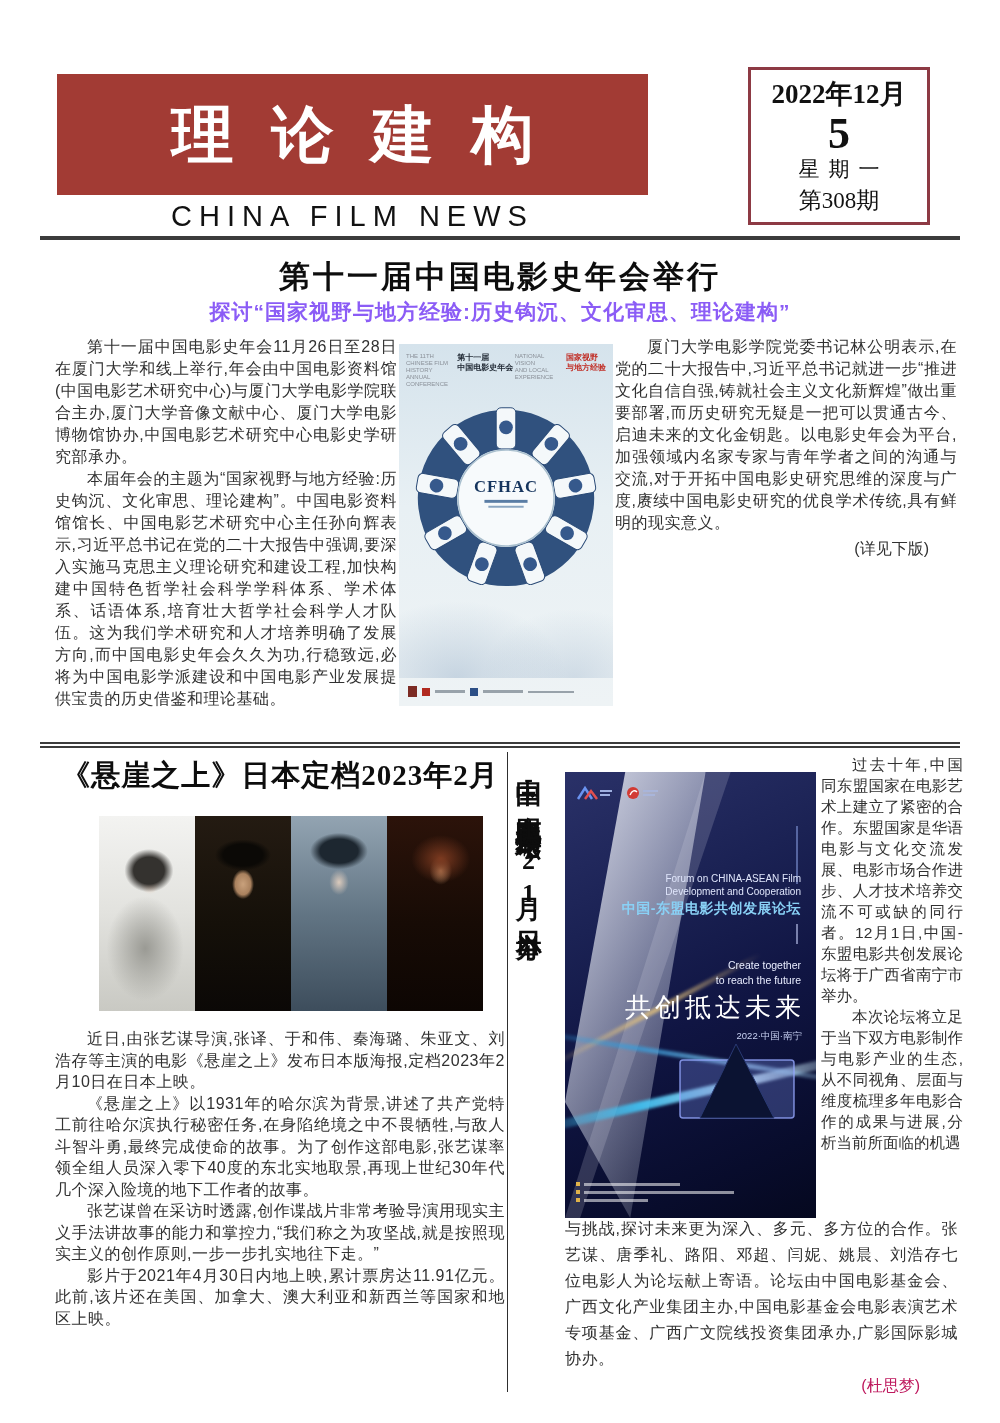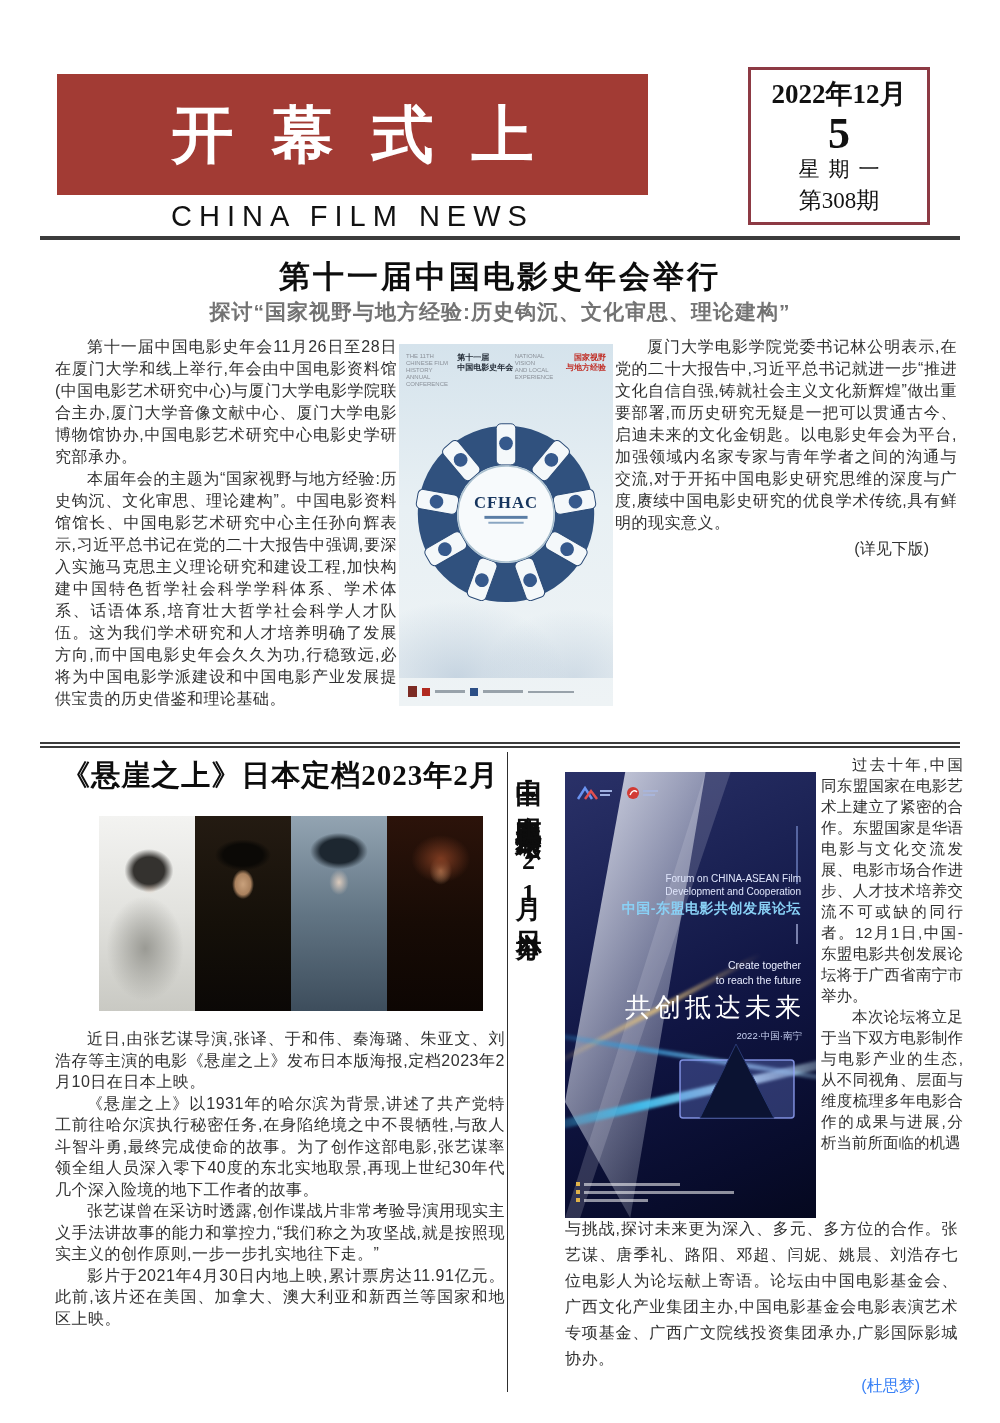--- a/index.html
+++ b/index.html
@@ -19,40 +19,40 @@
   .date-line{font-size:27px;font-weight:bold;}
   .date-day{font-size:44px;font-weight:bold;line-height:40px;}
   .date-weekday{font-size:21px;letter-spacing:9px;padding-left:9px;}
   .date-issue{font-size:23px;}
   .rule-top{position:absolute;left:40px;top:236px;width:920px;height:4px;background:#3c3c3c;}
 
   
   .a1-headline{position:absolute;left:0;top:256px;width:1000px;text-align:center;
           font-family:"Liberation Serif","DejaVu Serif",serif;font-weight:bold;font-size:31px;letter-spacing:3px;color:#0d0d0d;}
   .a1-subhead{position:absolute;left:0;top:298px;width:1000px;text-align:center;
-          font-weight:bold;font-size:21px;letter-spacing:1px;color:#737373;}
+          font-weight:bold;font-size:21px;letter-spacing:1px;color:#8b5cf6;}
   .col{position:absolute;top:336px;}
   .col-left{left:55px;width:342px;}
   .col-right{left:615px;width:342px;}
   p.body{margin:0;font-size:16px;line-height:22px;text-align:justify;text-indent:2em;
          letter-spacing:0.5px;color:#313131;}
   p.note{margin:4px 0 0;font-size:16px;line-height:22px;text-align:right;text-indent:0;
          padding-right:28px;color:#313131;}
 
   
   .poster1{position:absolute;left:399px;top:344px;width:214px;height:362px;overflow:hidden;
          background:linear-gradient(180deg,#d5e3ec 0%,#e8f0f4 45%,#eef3f5 100%);}
   .poster1::before{content:"";position:absolute;left:-20px;bottom:28px;width:260px;height:110px;
          background:radial-gradient(60% 100% at 30% 100%,rgba(150,175,200,.45),transparent 70%),
                     radial-gradient(50% 90% at 75% 100%,rgba(150,175,200,.35),transparent 70%);}
   .p1-head{position:absolute;top:9px;left:7px;right:7px;display:flex;justify-content:space-between;align-items:flex-start;}
   .p1-en{font-size:6px;line-height:7px;color:#8a9098;white-space:pre-line;width:50px;}
   .p1-cn{font-size:8px;line-height:10px;font-weight:bold;color:#1d2631;white-space:pre-line;}
-  .p1-red{font-size:8px;line-height:10px;font-weight:bold;color:#c13028;white-space:pre-line;text-align:right;}
-  .p1-ring{position:absolute;top:48px;left:50%;transform:translateX(-50%);text-decoration:underline;}
+  .p1-red{font-size:8px;line-height:10px;font-weight:bold;color:#c13028;white-space:pre-line;text-align:left;}
+  .p1-ring{position:absolute;top:32px;left:50%;transform:translateX(-50%);text-decoration:underline;}
   .p1-logos{position:absolute;bottom:7px;left:9px;right:9px;height:15px;display:flex;align-items:center;gap:5px;}
   .lg-seal{width:9px;height:11px;background:#7c2b24;}
   .lg-red{width:8px;height:8px;background:#b12a20;}
   .lg-bar{height:3px;background:#98a2aa;}
   .rule-mid{position:absolute;left:40px;top:742px;width:920px;height:6px;
          background:linear-gradient(#3c3c3c 0 34%,#ffffff 34% 66%,#3c3c3c 66% 100%);}
 
   
   .a2-title{position:absolute;left:55px;top:756px;width:450px;text-align:center;
          font-family:"Liberation Serif","DejaVu Serif",serif;font-weight:bold;font-size:29px;letter-spacing:1px;color:#0d0d0d;}
@@ -117,29 +117,29 @@
   .p2-date{position:absolute;right:14px;top:258px;text-align:right;color:#c8d1f2;font-size:9.5px;}
   .p2-screen{position:absolute;right:14px;top:268px;}
   .p2-credits{position:absolute;left:11px;bottom:16px;}
   .cr-row{display:flex;align-items:center;gap:4px;margin-top:4px;}
   .cr-dot{width:4px;height:4px;background:#e0b24a;}
   .cr-bar{height:3px;background:rgba(255,255,255,0.55);}
   .a3-col{position:absolute;left:821px;top:754px;width:142px;}
   .a3-col p.body{font-size:15.5px;line-height:21px;letter-spacing:0;}
   .a3-cont{position:absolute;left:565px;top:1216px;width:393px;}
   .a3-cont p.body{line-height:26px;text-indent:0;}
-  .a3-byline{margin-top:4px;font-size:16px;text-align:right;padding-right:38px;color:#3b82f6;}
+  .a3-byline{margin-top:4px;font-size:16px;text-align:right;padding-right:38px;color:#be185d;}
 </style>
 </head>
 <body>
 
 <div class="page">
 
   <div class="banner">
-    <div class="banner-title">开幕式上</div>
+    <div class="banner-title">理论建构</div>
   </div>
   <div class="masthead-sub">CHINA FILM NEWS</div>
 
   <div class="datebox">
     <div class="date-line">2022年12月</div>
     <div class="date-day">5</div>
     <div class="date-weekday">星期一</div>
     <div class="date-issue">第308期</div>
   </div>
 

